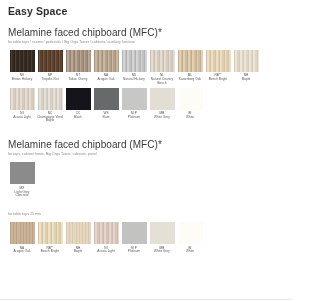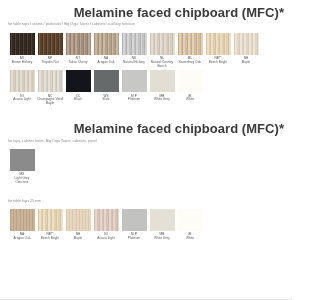--- a/index.html
+++ b/index.html
@@ -25,27 +25,26 @@
     font-weight: bold;
     color: #2f2f2f;
     letter-spacing: 0.1px;
     margin: 0 0 9px 0;
     line-height: 1.1;
   }
   .section {
     margin: 0;
   }
   .section-title {
-    font-size: 13px;
-    font-weight: bold;
+    font-size: 10px;
+    font-weight: normal;
     color: #3a3a3a;
     margin: 0 0 1.5px 0;
     line-height: 1.15;
     letter-spacing: 0.05px;
-    text-align: right;
   }
   .section-sub {
     font-size: 3.5px;
     color: #8c8c8c;
     margin: 0 0 6px 0;
     line-height: 1.2;
     letter-spacing: 0.05px;
   }
   .swatch-grid {
     display: flex;
@@ -96,20 +95,21 @@
     left: 0; right: 0; bottom: 0;
     height: 1px;
     background: #e8e8e8;
   }
 </style>
 </head>
 <body>
 
 <div class="page">
 
+  <h1 class="brand-title">Easy Space</h1>
 
   <div class="section">
     <h2 class="section-title">Melamine faced chipboard (MFC)*</h2>
     <div class="section-sub">for table tops / seams / pedestals / Big Orga Tower / cabinets/ auxiliary furniture</div>
     <div class="swatch-grid">
         <div class="swatch-cell">
           <div class="swatch-chip" style="background: rgb(61, 49, 39);">
             <div class="grain" style="background: repeating-linear-gradient(90deg, rgba(0, 0, 0, 0.3) 0px, rgba(0, 0, 0, 0.3) 1px, rgba(255, 255, 255, 0.07) 1px, rgba(255, 255, 255, 0.07) 2.4px, rgba(0, 0, 0, 0.14) 2.4px, rgba(0, 0, 0, 0.14) 4px) rgb(61, 49, 39);"></div>
           </div>
           <div class="swatch-code">NV</div>

